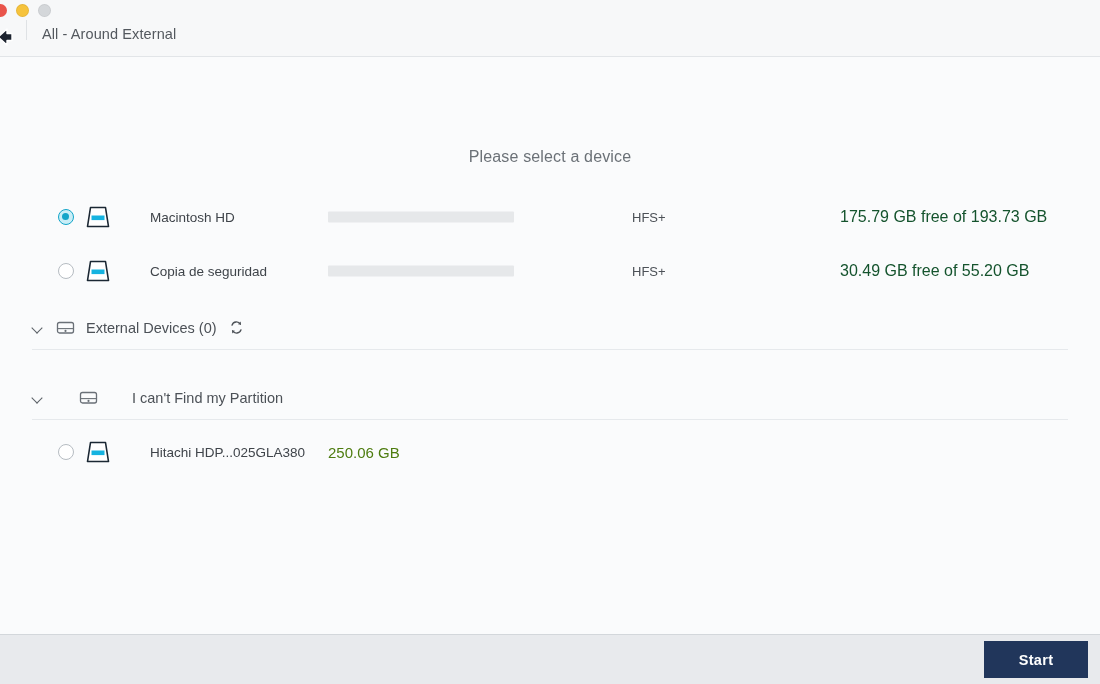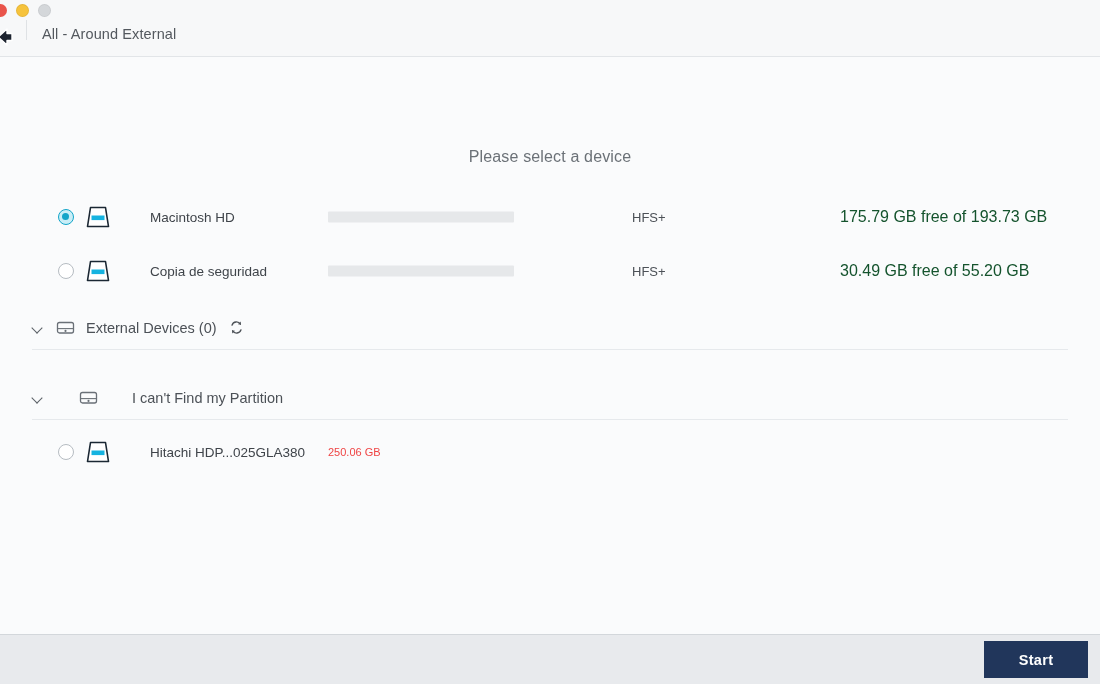--- a/index.html
+++ b/index.html
@@ -129,21 +129,21 @@
   .fs-label {
     position:absolute; left:632px;
     font-size:13px; color:#4c5157;
   }
   .cap-label {
     position:absolute; left:840px;
     font-size:16px; color:#14532d; white-space:nowrap;
   }
   .size-only {
     position:absolute; left:328px;
-    font-size:11px; color:#ef4444; white-space:nowrap;text-align:right;
+    font-size:15px; color:#4d7c0f; white-space:nowrap;text-align:right;
   }
 
   
   .footer {
     flex:0 0 50px; height:50px;
     background:#e8eaed;
     border-top:1px solid #d3d7db;
     position:relative;
   }
   .start-btn {

